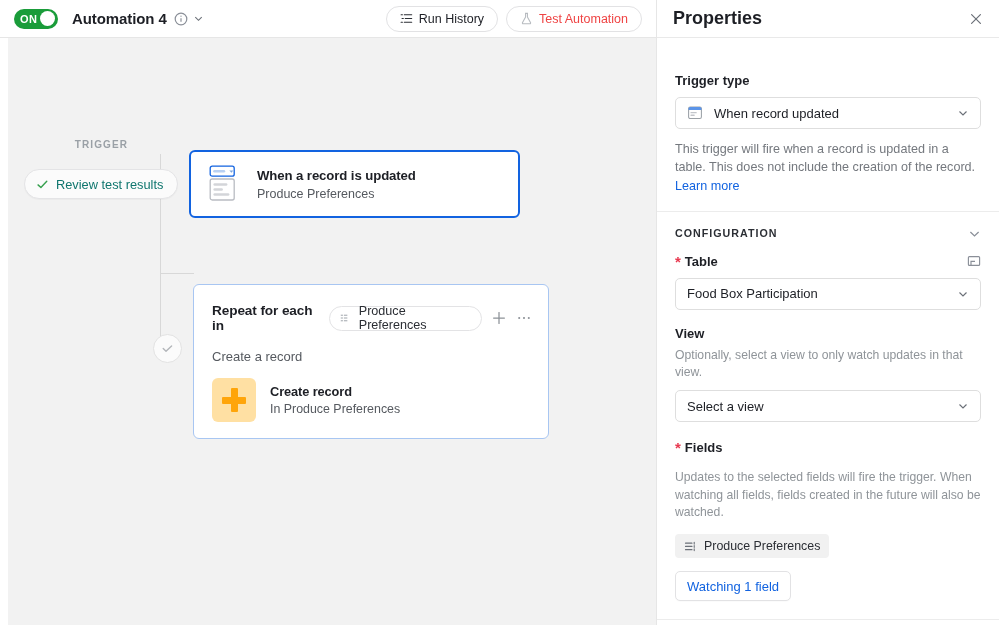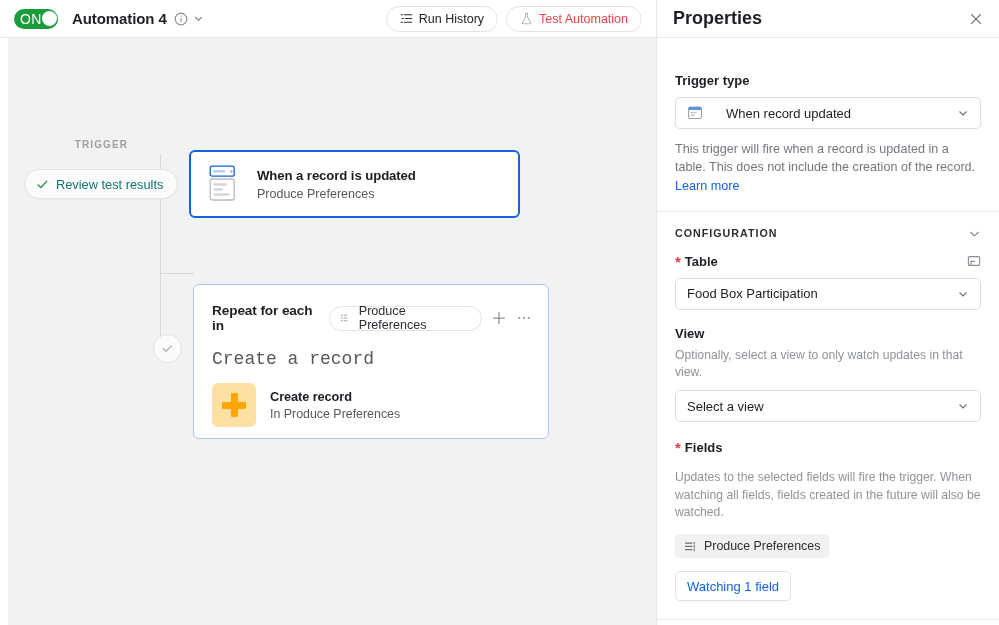--- a/index.html
+++ b/index.html
@@ -19,21 +19,21 @@
     position: absolute; top: 0; left: 0; width: 656px; height: 38px;
     background: #ffffff; border-bottom: 1px solid #e6e6e6;
     display: flex; align-items: center; padding: 0 14px;
   }
   .toggle {
     width: 44px; height: 20px; border-radius: 11px; background: #1a9c3a;
     display: flex; align-items: center; justify-content: space-between;
     padding: 0 3px; cursor: pointer; flex: none;
   }
   .toggle .tlabel {
-    font-size: 14px; font-weight: normal; color: #ffffff; letter-spacing: .4px;
+    font-size: 11px; font-weight: bold; color: #ffffff; letter-spacing: .4px;
     padding-left: 3px;
   }
   .toggle .knob { width: 15px; height: 15px; border-radius: 50%; background: #fff; flex: none; }
 
   .auto-title {
     font-size: 15px; color: #1d1f25; font-weight: bold; margin-left: 14px; letter-spacing: -0.1px;
   }
   .info-ic { margin-left: 7px; display: flex; align-items: center; color: #8a8f98; cursor: pointer; }
   .chev-sm { margin-left: 5px; display: flex; align-items: center; color: #6b7078; cursor: pointer; }
 
@@ -80,21 +80,21 @@
     margin-top: 40px;
   }
   .ac-head { display: flex; align-items: center; gap: 9px; }
   .ac-head .lbl { font-size: 13.6px; color: #1d1f25; font-weight: bold; letter-spacing: -.1px; }
   .chip {
     height: 25px; border: 1px solid #e3e3e5; border-radius: 13px; background: #fff;
     display: flex; align-items: center; gap: 8px; padding: 0 13px 0 10px;
     font-size: 12.6px; color: #2b2e34; cursor: pointer;
   }
   .ico-btn { color: #8c9197; cursor: pointer; display: flex; align-items: center; }
-  .ac-sub { font-size: 18px; color: #55595f; margin-top: 16px; font-family: Liberation Mono, monospace; }
+  .ac-sub { font-size: 13px; color: #55595f; margin-top: 16px; }
 
   .inner-step { display: flex; align-items: center; gap: 14px; margin-top: 14px; cursor: pointer; }
   .plus-tile {
     width: 44px; height: 44px; border-radius: 6px; background: #ffe0a3;
     display: flex; align-items: center; justify-content: center; flex: none;
   }
   .plus-tile .bar-h { position: absolute; width: 24px; height: 7px; background: #ffa50a; border-radius: 1px; }
   .plus-tile .bar-v { position: absolute; width: 7px; height: 24px; background: #ffa50a; border-radius: 1px; }
   .plus-wrap { position: relative; width: 24px; height: 24px; display: flex; align-items: center; justify-content: center; }
   .is-text .s1 { font-size: 12.8px; color: #1d1f25; font-weight: bold; letter-spacing: -.1px; }
@@ -127,21 +127,21 @@
     display: flex; align-items: center;
   }
   .sect-hdr .chv { margin-left: auto; color: #8a8f98; cursor: pointer; display: flex; }
 
   .flabel { font-size: 13px; font-weight: bold; color: #1d1f25; display: flex; align-items: center; }
   .req { color: #e8384f; font-size: 15px; line-height: 1; margin-right: 4px; }
   .flabel .rt { margin-left: auto; color: #8a8f98; cursor: pointer; display: flex; }
 
   .select {
     height: 32px; border: 1px solid #dedede; border-radius: 5px; background: #fff;
-    display: flex; align-items: center; padding: 0 11px; gap: 23px; cursor: pointer;
+    display: flex; align-items: center; padding: 0 11px; gap: 11px; cursor: pointer;
   }
   .select .val { font-size: 13px; color: #1d1f25; }
   .select .val.ph { color: #1d1f25; }
   .select .chv { margin-left: auto; color: #6b7078; display: flex; }
 
   .helper { font-size: 12.2px; color: #8f9499; line-height: 1.42; }
   .desc { font-size: 12.6px; color: #74787e; line-height: 1.45; }
   .link { color: #1263e0; cursor: pointer; }
 
   .divider { height: 1px; background: #ececec; }

